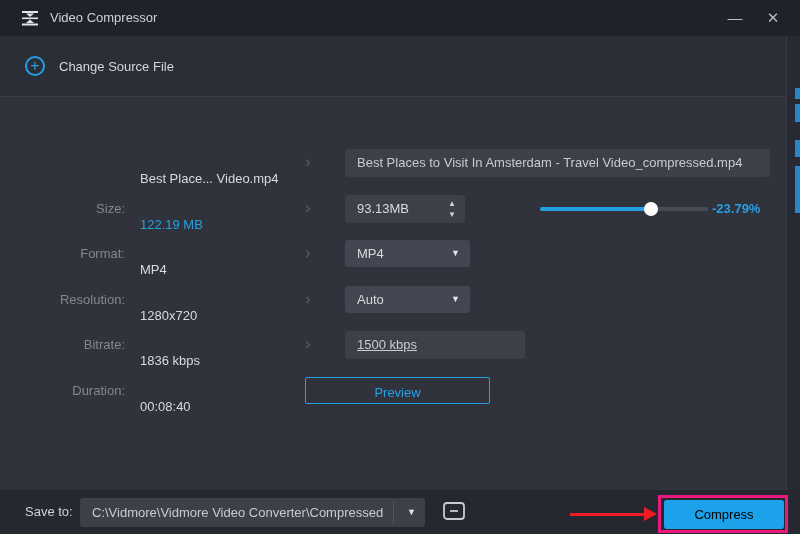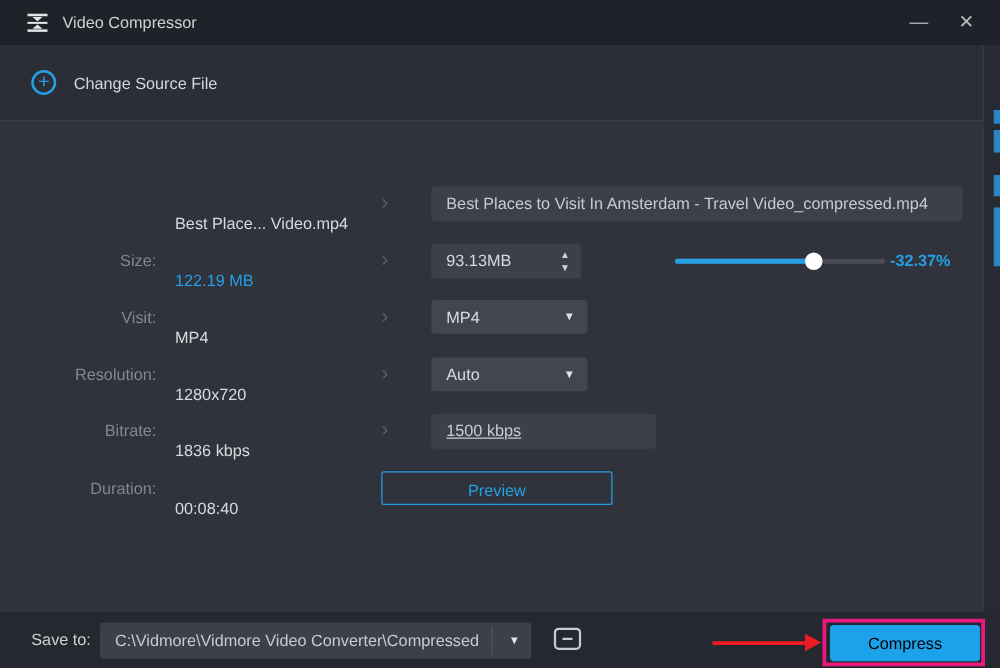--- a/index.html
+++ b/index.html
@@ -155,25 +155,25 @@
         <span class="spin-arrows">
           <span>▲</span>
           <span>▼</span>
         </span>
       </div>
       <div class="slider">
         <div class="slider-track"></div>
         <div class="slider-fill" style="width: 66%;"></div>
         <div class="slider-handle" style="left: calc(66% - 7px);"></div>
       </div>
-      <span class="pct">-32.37%</span>
+      <span class="pct">-23.79%</span>
     </div>
 
     <div class="row" style="top:142px">
-      <span class="lbl">Visit:</span>
+      <span class="lbl">Format:</span>
       <span class="val">MP4</span>
       <span class="chev">›</span>
       <div class="dropdown">
         <span class="dd-val">MP4</span>
         <span class="dd-arrow">▼</span>
       </div>
     </div>
 
     <div class="row" style="top:188px">
       <span class="lbl">Resolution:</span>

